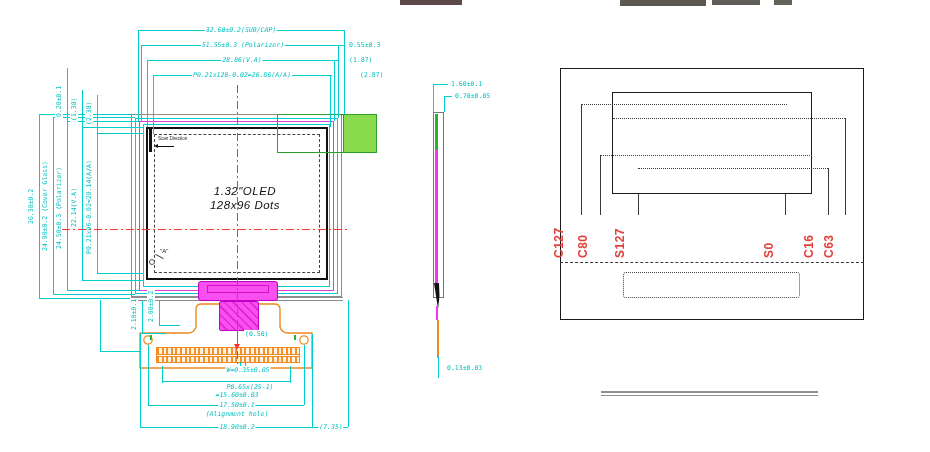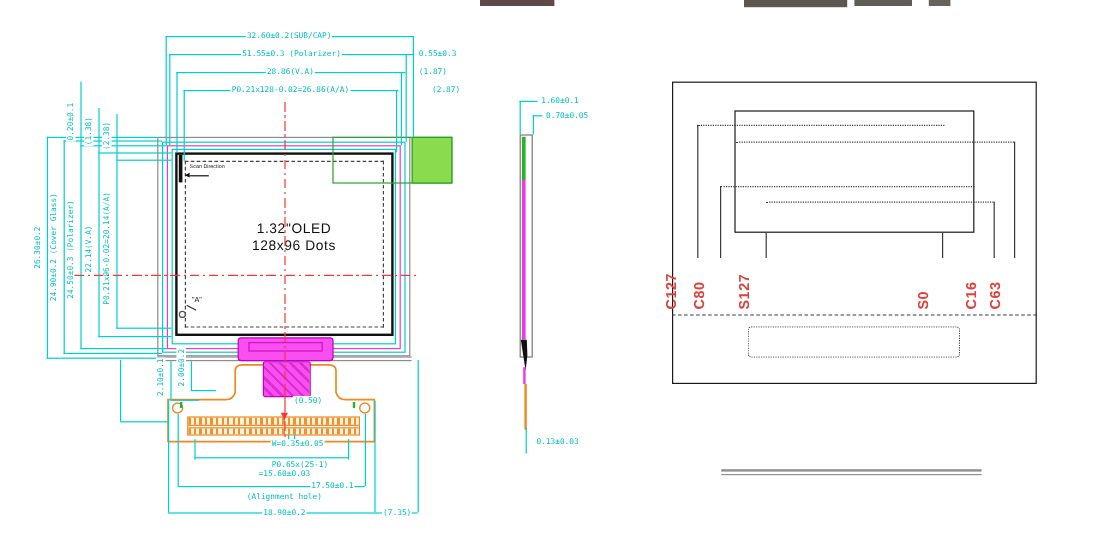--- a/index.html
+++ b/index.html
@@ -11,21 +11,21 @@
   .hl{position:absolute;height:0;border-top:1px solid #00cfcf;}
   .vl{position:absolute;width:0;border-left:1px solid #00cfcf;}
   
   .ghl{position:absolute;height:0;border-top:1.3px solid #8d8d8d;}
   .kv{position:absolute;width:0;border-left:1px solid #3a3a3a;}
   .kdot{position:absolute;height:0;border-top:1.5px dotted #3a3a3a;}
   .kdash{position:absolute;height:0;border-top:1px dashed #3a3a3a;}
   
   .lbl{position:absolute;font-size:6.5px;line-height:8px;color:#00bfbf;background:#fff;
        white-space:nowrap;padding:0 1px;}
-  .ctr{transform:translateX(-50%);}
+  .ctr{transform:translateX(-50%);font-style:italic;}
   .rot{transform-origin:left bottom;transform:rotate(-90deg);}
   .rlabel{position:absolute;font-size:12px;line-height:13px;font-family:"Liberation Sans",sans-serif;
           font-weight:600;color:#e2403a;letter-spacing:.5px;white-space:nowrap;
           transform-origin:left bottom;transform:rotate(-90deg);}
   .ktext{position:absolute;color:#111;font-family:"Liberation Sans",sans-serif;white-space:nowrap;}
   
   .chv{position:absolute;width:1px;background:repeating-linear-gradient(180deg,#f33 0 8px,transparent 8px 11px,#f33 11px 13px,transparent 13px 16px);}
   .chh{position:absolute;height:1px;background:repeating-linear-gradient(90deg,#f33 0 8px,transparent 8px 11px,#f33 11px 13px,transparent 13px 16px);}
   .title{position:absolute;font-family:"Liberation Sans",sans-serif;font-size:21px;font-weight:600;
          letter-spacing:.5px;color:#15151a;white-space:nowrap;}
@@ -153,21 +153,21 @@
 
   <div class="hl" style="left:162px;top:381px;width:128px;"></div>
   <div class="vl" style="left:162px;top:366px;height:17px;"></div>
   <div class="vl" style="left:290px;top:366px;height:17px;"></div>
   <div class="lbl ctr" style="left:250px;top:383px;">P0.65x(25-1)</div>
   <div class="lbl ctr" style="left:237px;top:391px;">=15.60±0.03</div>
 
   <div class="hl" style="left:148px;top:405px;width:156px;"></div>
   <div class="vl" style="left:148px;top:345px;height:60px;"></div>
   <div class="vl" style="left:304px;top:345px;height:60px;"></div>
-  <div class="lbl ctr" style="left:237px;top:401px;margin-left:40px;">17.50±0.1</div>
+  <div class="lbl ctr" style="left:237px;top:401px;">17.50±0.1</div>
   <div class="lbl ctr" style="left:237px;top:410px;">(Alignment hole)</div>
 
   <div class="hl" style="left:140px;top:427px;width:172px;"></div>
   <div class="vl" style="left:140px;top:334px;height:93px;"></div>
   <div class="vl" style="left:312px;top:334px;height:93px;"></div>
   <div class="lbl ctr" style="left:237px;top:423px;">18.90±0.2</div>
   <div class="hl" style="left:312px;top:427px;width:36px;"></div>
   <div class="vl" style="left:348px;top:300px;height:127px;"></div>
   <div class="lbl ctr" style="left:331px;top:423px;">(7.35)</div>
 

